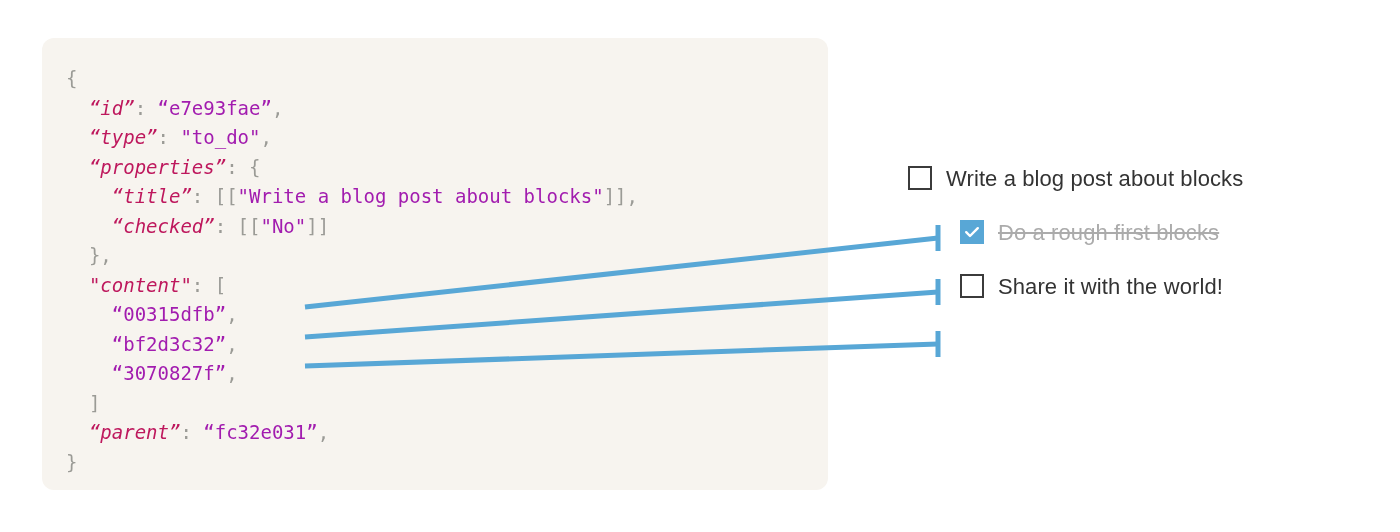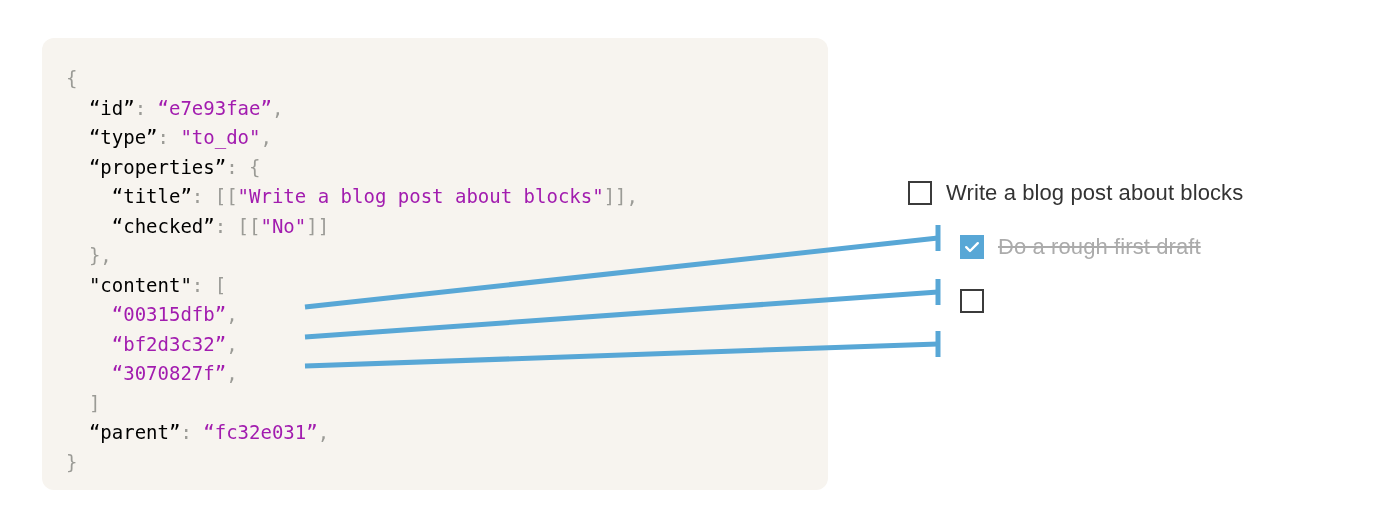--- a/index.html
+++ b/index.html
@@ -30,21 +30,21 @@
     position: absolute;
     left: 24px;
     top: 26px;
     font-family: "DejaVu Sans Mono", "Liberation Mono", monospace;
     font-size: 19px;
     line-height: 29.5px;
     white-space: pre;
     color: #8a8a85;
   }
   .code-line { white-space: pre; }
-  .k    { color: #000000; }   
+  .k    { color: #be185d; font-style: italic; }   
   .s    { color: #a21caf; }   
   .p    { color: #9b9b96; }   
 
   
   #connectors {
     position: absolute;
     left: 0;
     top: 0;
     width: 1400px;
     height: 532px;
@@ -53,21 +53,20 @@
 
   
   #checklist {
     position: absolute;
     left: 908px;
     top: 166px;
     width: 420px;
   }
   .check-row {
     display: flex;
-    align-items: center;
     height: 54px;
   }
   .check-row.indented { padding-left: 52px; }
 
   .box {
     width: 24px;
     height: 24px;
     box-sizing: border-box;
     flex: 0 0 auto;
     display: flex;
@@ -118,18 +117,19 @@
     <div class="check-row">
       <div class="box unchecked"></div>
       <span class="todo-label">Write a blog post about blocks</span>
     </div>
     <div class="check-row indented">
       <div class="box checked">
         <svg width="18" height="18" viewBox="0 0 18 18">
           <path d="M3.2 9.2 L7 13 L14.8 5.2" fill="none" stroke="#FFFFFF" stroke-width="2.4" stroke-linecap="round" stroke-linejoin="round"></path>
         </svg>
       </div>
-      <span class="todo-label done">Do a rough first draft</span>
+      <span class="todo-label done">Do a rough first blocks</span>
     </div>
     <div class="check-row indented">
       <div class="box unchecked"></div>
+      <span class="todo-label">Share it with the world!</span>
     </div>
   </div>
 
 </body></html>

